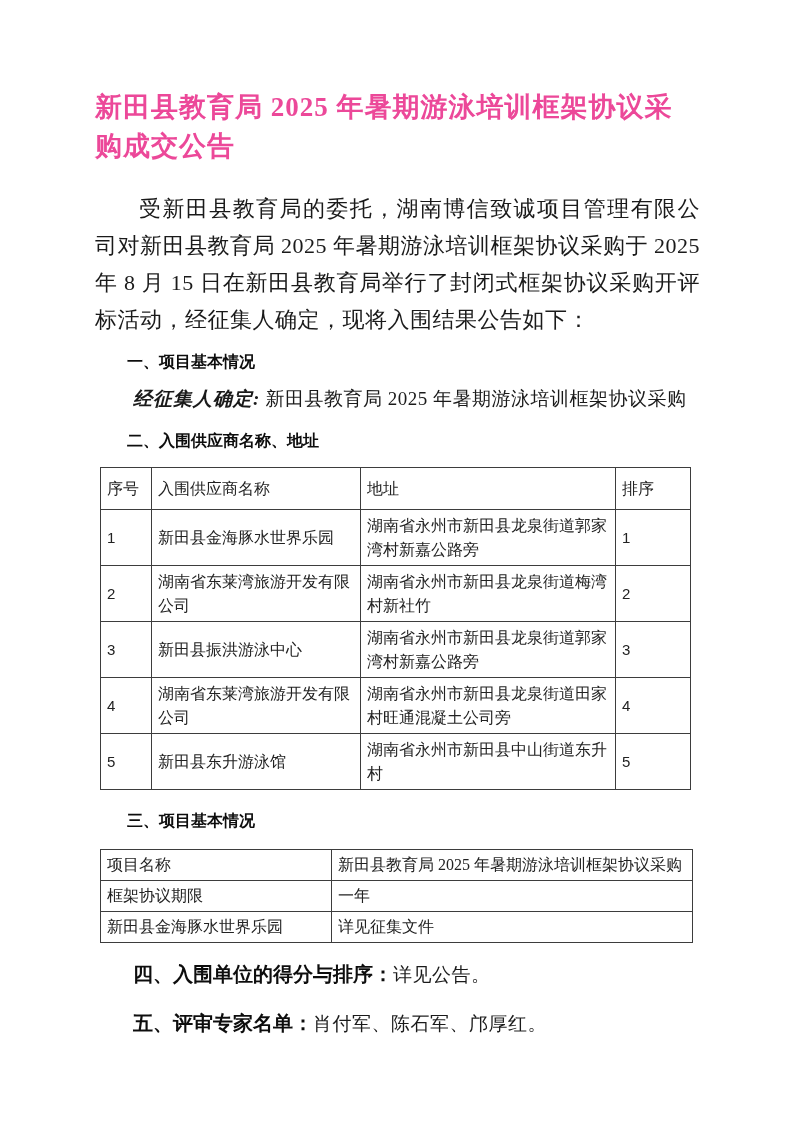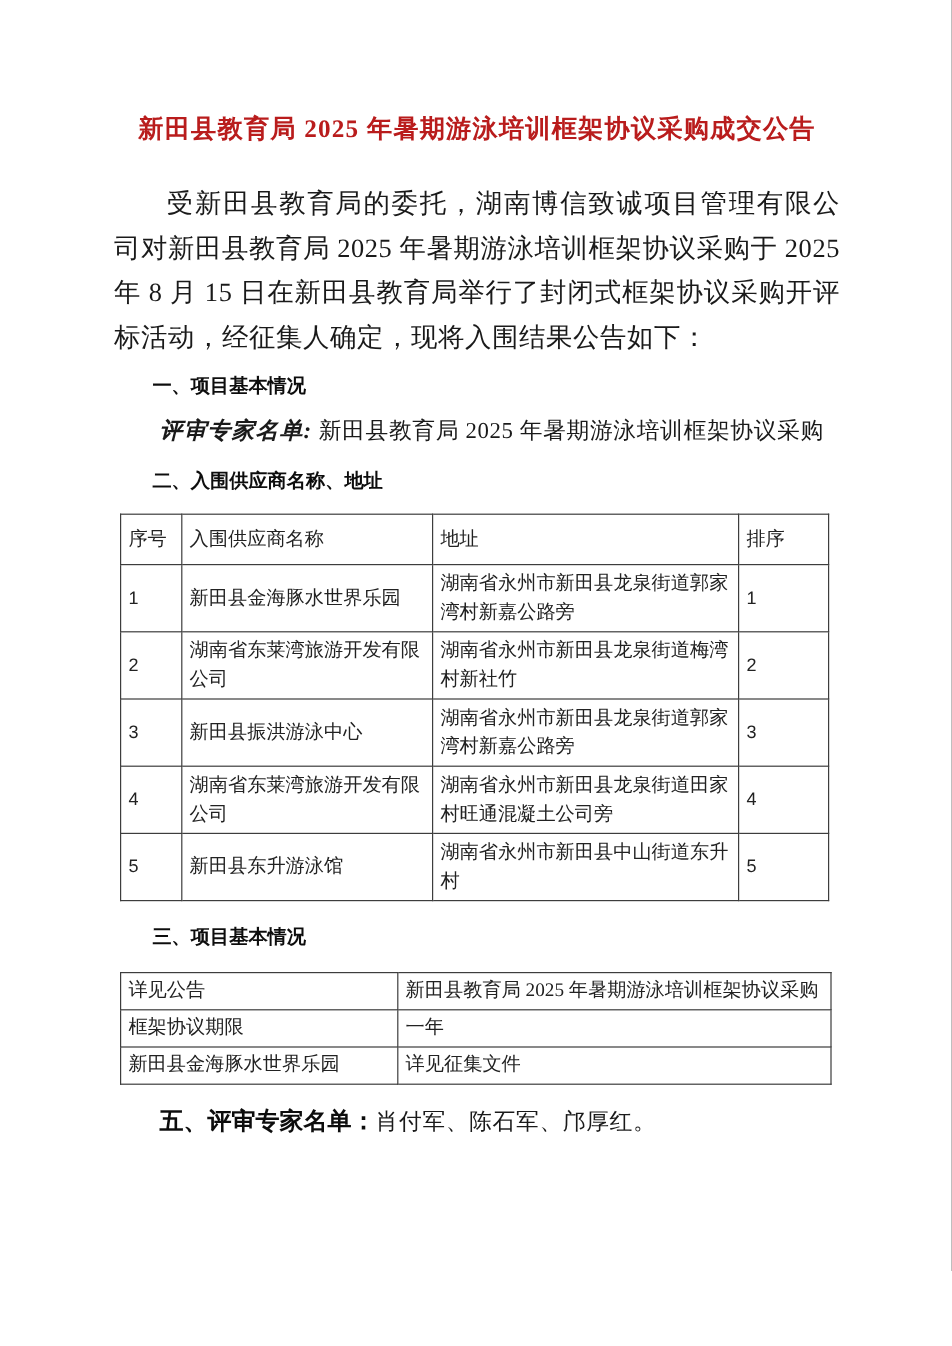--- a/index.html
+++ b/index.html
@@ -9,26 +9,25 @@
     margin: 0 auto;
     background: #ffffff;
     font-family: "Liberation Serif", serif;
     color: #1a1a1a;
     overflow: hidden;
     box-sizing: border-box;
     padding: 88px 93px 0 95px;
   }
   .doc-title {
     margin: 0;
-    font-size: 21px;
+    font-size: 27px;
     font-weight: bold;
     line-height: 39px;
-    text-align: center;
     letter-spacing: 1px;
-    color: #b91c1c;
+    color: #ec4899;
   }
   .intro {
     margin: 24px 0 0 0;
     font-size: 22px;
     line-height: 37px;
     text-align: justify;
     text-indent: 2em;
     letter-spacing: 0.5px;
   }
   .sec-heading {
@@ -98,21 +97,21 @@
 <body>
 
 <div class="page">
 
   <h1 class="doc-title">新田县教育局 2025 年暑期游泳培训框架协议采购成交公告</h1>
 
   <p class="intro">受新田县教育局的委托，湖南博信致诚项目管理有限公司对新田县教育局 2025 年暑期游泳培训框架协议采购于 2025 年 8 月 15 日在新田县教育局举行了封闭式框架协议采购开评标活动，经征集人确定，现将入围结果公告如下：</p>
 
   <p class="sec-heading">一、项目基本情况</p>
 
-  <p class="project-name"><span class="lbl">评审专家名单:</span> <span>新田县教育局 2025 年暑期游泳培训框架协议采购</span></p>
+  <p class="project-name"><span class="lbl">经征集人确定:</span> <span>新田县教育局 2025 年暑期游泳培训框架协议采购</span></p>
 
   <p class="sec-heading">二、入围供应商名称、地址</p>
 
   <table class="suppliers-table">
     <colgroup>
       <col style="width:51px">
         <col style="width:209px">
         <col style="width:255px">
         <col style="width:75px">
     </colgroup>
@@ -158,30 +157,31 @@
 
   <p class="sec-heading" style="margin-top:12px">三、项目基本情况</p>
 
   <table class="info-table">
     <colgroup>
         <col style="width:231px">
         <col style="width:361px">
       </colgroup>
     <tbody>
         <tr>
-      <td>详见公告</td>
+      <td>项目名称</td>
       <td>新田县教育局 2025 年暑期游泳培训框架协议采购</td>
     </tr>
     <tr>
       <td>框架协议期限</td>
       <td>一年</td>
     </tr>
     <tr>
       <td>新田县金海豚水世界乐园</td>
       <td>详见征集文件</td>
     </tr>
   </tbody>
     </table>
 
+  <p class="closing"><span class="hd">四、入围单位的得分与排序：</span><span class="val">详见公告。</span></p>
 
   <p class="closing"><span class="hd">五、评审专家名单：</span><span class="val">肖付军、陈石军、邝厚红。</span></p>
 
 </div>
 
 </body></html>

